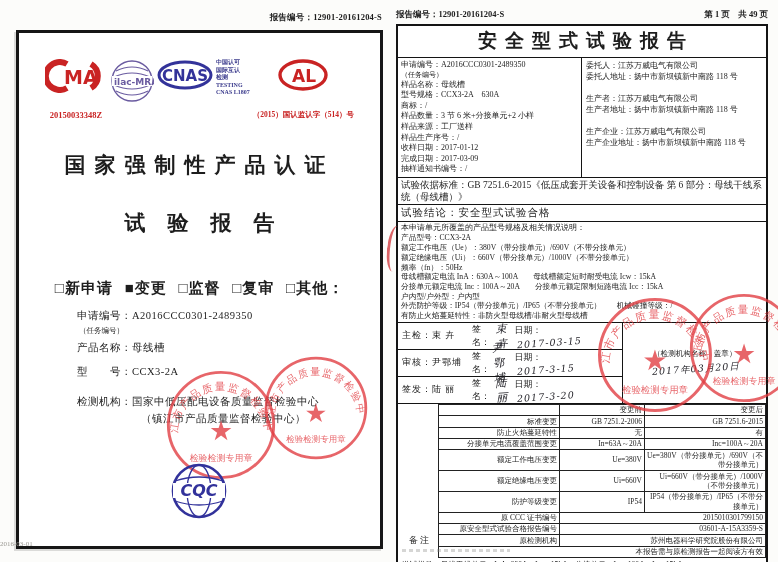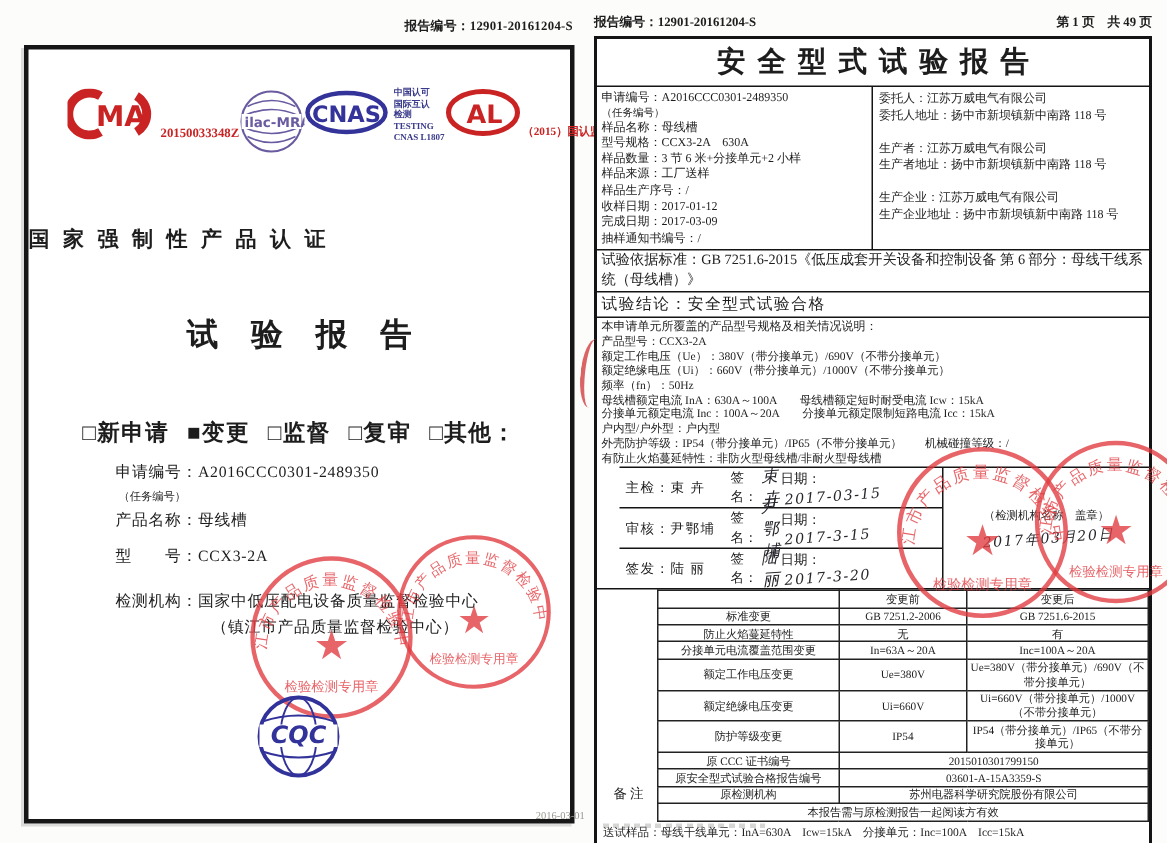--- a/index.html
+++ b/index.html
@@ -9,26 +9,26 @@
     font-family:"Liberation Serif","DejaVu Serif",serif;
     -webkit-font-smoothing:antialiased;
   }
   
   .lp-reportno{position:absolute;left:16px;top:12px;width:366px;text-align:right;
     font-size:8.5px;font-weight:bold;letter-spacing:.2px;}
   .left-page{position:absolute;left:16px;top:30px;width:361px;height:513px;
     border:3px solid #161616;background:#fff;box-shadow:-2px 2px 0 rgba(120,120,120,.25);}
   .logo-row{position:absolute;left:0;top:26px;width:100%;display:flex;
     justify-content:space-between;align-items:flex-start;padding:0 26px;box-sizing:border-box;}
-  .logo-col{display:flex;flex-direction:row;align-items:flex-end;}
+  .logo-col{display:flex;flex-direction:column;align-items:center;}
   .logo-caption-red{color:#c92323;font-size:8.5px;font-weight:bold;margin-top:17px;white-space:nowrap;}
   .cnas-group{display:flex;align-items:flex-start;gap:3px;}
   .cnas-lines{font-size:6px;line-height:1.25;color:#3a3a8c;font-weight:bold;white-space:nowrap;}
-  .lp-title1{position:absolute;left:0;top:118px;width:100%;text-align:left;
-    font-size:14px;font-weight:bold;letter-spacing:9px;}
+  .lp-title1{position:absolute;left:0;top:118px;width:100%;text-align:center;
+    font-size:21px;font-weight:bold;letter-spacing:9px;}
   .lp-title2{position:absolute;left:0;top:176px;width:100%;text-align:center;
     font-size:21px;font-weight:bold;letter-spacing:22px;text-indent:22px;}
   .lp-checkrow{position:absolute;left:0;top:246px;width:100%;text-align:center;
     font-size:15px;font-weight:bold;}
   .lp-checkrow .cb{margin:0 4px;letter-spacing:1px;}
   .lp-fields{position:absolute;left:58px;top:276px;font-size:10.5px;letter-spacing:.5px;line-height:1.3;}
   .lp-field{margin-bottom:4px;}
   .lp-sub{font-size:7.5px;margin:-1px 0 6px 2px;letter-spacing:0;}
   .lp-field-gap{margin-top:10px;}
   .lp-org2{margin-top:3px;margin-left:64px;font-size:10.5px;}
@@ -45,41 +45,41 @@
   .rp-info-left{width:50%;border-right:1.2px solid #141414;padding:2px 3px;box-sizing:border-box;}
   .rp-info-right{width:50%;padding:3px 4px;box-sizing:border-box;}
   .rp-info div{font-size:8px;line-height:1.32;min-height:9px;white-space:nowrap;}
   .rp-row{border-top:1.2px solid #141414;padding:1px 3px;}
   .rp-standard{font-size:9.5px;line-height:1.3;}
   .rp-conclusion{font-size:10.5px;letter-spacing:1px;}
   .rp-coverage{font-size:7.7px;line-height:1.26;}
   .rp-coverage div{white-space:nowrap;}
   .rp-cover-title{font-size:8px;}
   
-  .sig-block{border-top:1.2px solid #141414;display:flex;margin-left:15px;}
+  .sig-block{border-top:1.2px solid #141414;display:flex;}
   .sig-left{width:61%;}
   .sig-row{display:flex;align-items:center;height:26px;padding:0 4px;font-size:9px;}
   .sig-row + .sig-row{border-top:1px solid #141414;}
   .sig-role{width:70px;letter-spacing:1px;}
   .sig-sig{flex:1;display:flex;align-items:center;}
   .sig-date{width:104px;display:flex;align-items:flex-start;flex-direction:column;}
   .hand{font-style:italic;color:#26252b;transform:rotate(-4deg);display:inline-block;
     font-size:11px;margin-left:3px;letter-spacing:1px;font-family:"DejaVu Serif",serif;}
   .hand-date{font-size:9.5px;}
   .sig-right{flex:1;border-left:1px solid #141414;display:flex;flex-direction:column;
     justify-content:center;align-items:center;font-size:7.6px;gap:4px;}
   
   .remark{border-top:1.2px solid #141414;position:relative;padding-left:40px;}
   .remark-label{position:absolute;left:11px;top:88px;font-size:9px;letter-spacing:2px;margin-top:42px;}
   table.chg{border-collapse:collapse;width:100%;font-size:7.5px;text-align:center;}
-  table.chg td,table.chg th{border:1px solid #222;padding:0.5px 2px;font-weight:normal;line-height:1.25;}
+  table.chg td,table.chg th{border:1px solid #222;padding:0.5px 2px;font-weight:normal;line-height:1.25;text-align:right;}
   table.chg .c-item{width:37%;}
   table.chg .c-before{width:26%;}
   .remark-note{margin-left:-40px;padding:2px 4px 3px 4px;font-size:7.7px;line-height:1.3;}
-  .rp-footer{position:absolute;left:0;top:540px;width:747px;text-align:center;
+  .rp-footer{position:absolute;left:0;top:540px;width:747px;text-align:left;
     font-size:7px;color:#9a9892;}
   .smudge{position:absolute;left:402px;top:549px;width:108px;height:3px;opacity:.35;
     background:repeating-linear-gradient(90deg,#8a8a86 0 4px,transparent 4px 7px);}
   .pen-mark{position:absolute;left:387px;top:226px;width:13px;height:46px;
     border-left:3px solid #d5494d;border-radius:50%;transform:rotate(6deg);opacity:.85;}
   svg text{font-family:"DejaVu Sans","Liberation Sans",sans-serif;}
 </style>
 </head>
 <body>
 
@@ -190,20 +190,21 @@
 
 <div class="rp-frame">
   <div class="rp-title">安全型式试验报告</div>
 
   <div class="rp-info">
     <div class="rp-info-left">
       <div>申请编号：A2016CCC0301-2489350</div>
       <div style="font-size:7px">（任务编号）</div>
       <div>样品名称：母线槽</div>
       <div>型号规格：CCX3-2A　630A</div>
+      <div>商标：/</div>
       <div>样品数量：3 节 6 米+分接单元+2 小样</div>
       <div>样品来源：工厂送样</div>
       <div>样品生产序号：/</div>
       <div>收样日期：2017-01-12</div>
       <div>完成日期：2017-03-09</div>
       <div>抽样通知书编号：/</div>
     </div>
     <div class="rp-info-right">
       <div>委托人：江苏万威电气有限公司</div>
       <div>委托人地址：扬中市新坝镇新中南路 118 号</div>

